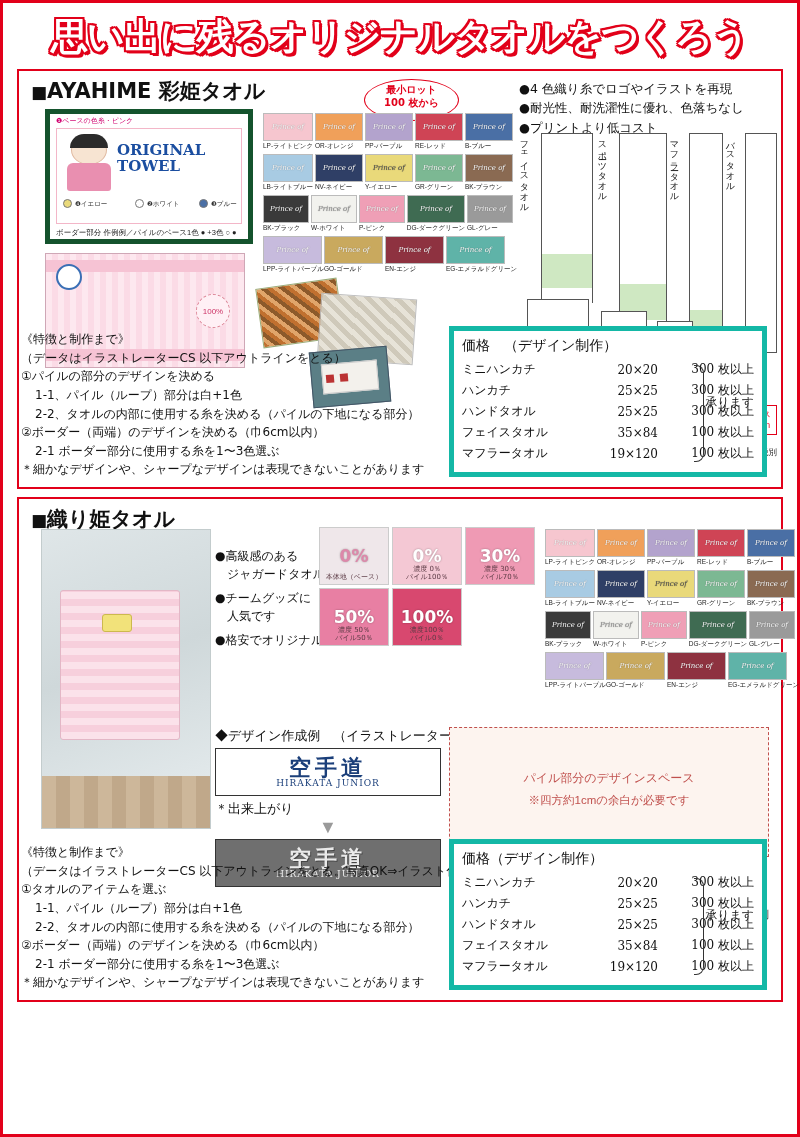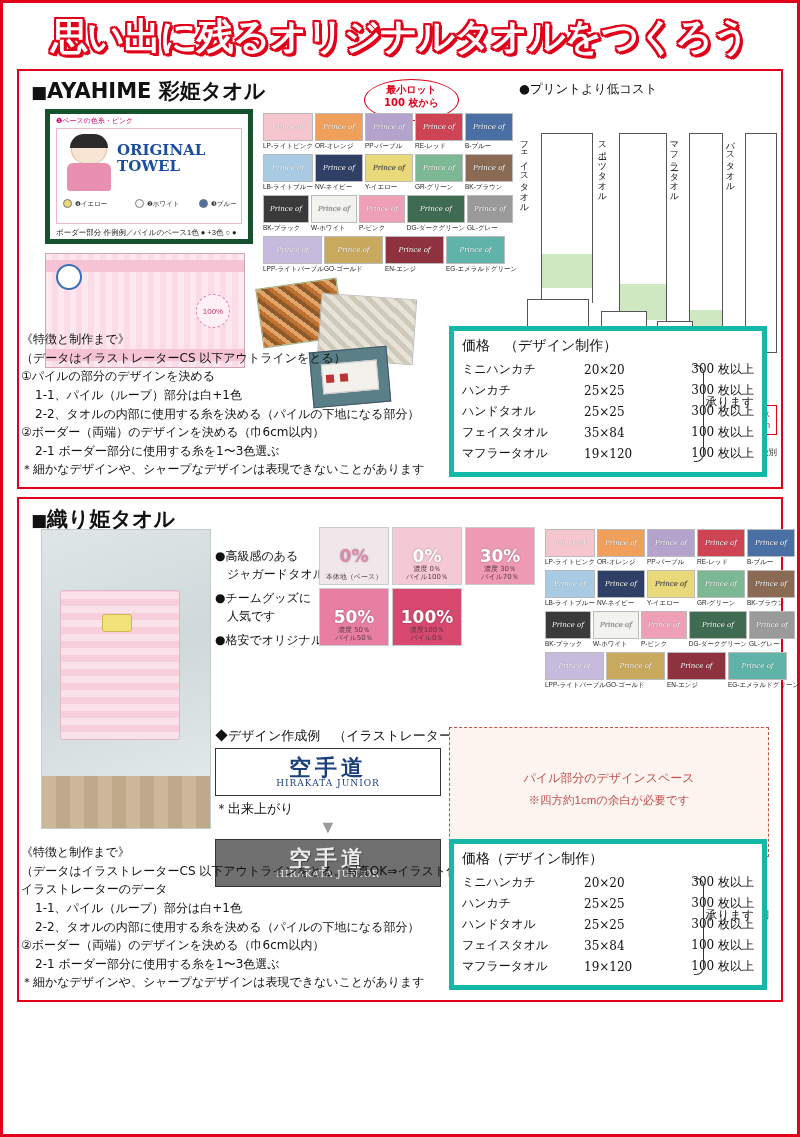--- a/index.html
+++ b/index.html
@@ -200,21 +200,21 @@
   .price {
     position:absolute; right:14px; bottom:10px; width:318px;
     border:5px solid #14b8a6; background:#fff; padding:6px 8px 8px 8px;
   }
   .price h4 {
     margin:0 0 4px 0; font-size:14px; font-weight:normal;
     font-family:"DejaVu Serif", serif;
   }
   .price table { border-collapse:collapse; width:100%; font-family:"DejaVu Serif", serif; }
   .price td { font-size:12px; padding:2px 0; white-space:nowrap; }
-  .price td.c2 { text-align:left; width:74px;}
+  .price td.c2 { text-align:right; width:74px;}
   .price td.c3 { text-align:right; width:96px;}
   .price .uke {
     position:absolute; right:8px; top:50%; transform:translateY(-50%);
     font-family:"DejaVu Serif",serif; font-size:12px;
   }
   .brace {
     position:absolute; right:58px; top:34px; bottom:10px; width:10px;
     border:1px solid #333; border-left:none; border-radius:0 8px 8px 0;
   }
 
@@ -322,20 +322,22 @@
     <div class="sec-head">
       <span class="sq">■</span><span>AYAHIME 彩姫タオル</span>
     </div>
 
     <div class="lot-bubble">
       <div>最小ロット</div>
       <div>100 枚から</div>
     </div>
 
     <div class="bullets">
+      <div>●4 色織り糸でロゴやイラストを再現</div>
+      <div>●耐光性、耐洗濯性に優れ、色落ちなし</div>
       <div>●プリントより低コスト</div>
     </div>
 
     <div class="sample-box">
       <div class="cap-top">❶ベースの色糸・ピンク</div>
       <div class="sample-inner">
         <div class="doll">
           <div class="head"></div>
           <div class="hair"></div>
           <div class="body"></div>
@@ -707,21 +709,21 @@
     <div class="border-space">
       <div class="bs-bracket"></div>
       <div>＊ボーダー部分のデザインスペース</div>
       <div>（四方に5㎜のスペースが必要）</div>
       <div style="text-align:right;color:#222;margin-top:4px;">税別</div>
     </div>
 
     <div class="features">
       <div>《特徴と制作まで》</div>
       <div>（データはイラストレーターCS 以下アウトラインをとる。写真OK⇒イラスト化）</div>
-      <div>イラストレーターのデータ</div>
+      <div>①タオルのアイテムを選ぶ</div>
       <div class="ind1">1-1、パイル（ループ）部分は白+1色</div>
       <div class="ind1">2-2、タオルの内部に使用する糸を決める（パイルの下地になる部分）</div>
       <div>②ボーダー（両端）のデザインを決める（巾6cm以内）</div>
       <div class="ind1">2-1 ボーダー部分に使用する糸を1〜3色選ぶ</div>
       <div>＊細かなデザインや、シャープなデザインは表現できないことがあります</div>
     </div>
 
     <div class="price">
       <h4>価格（デザイン制作）</h4>
       <table>

